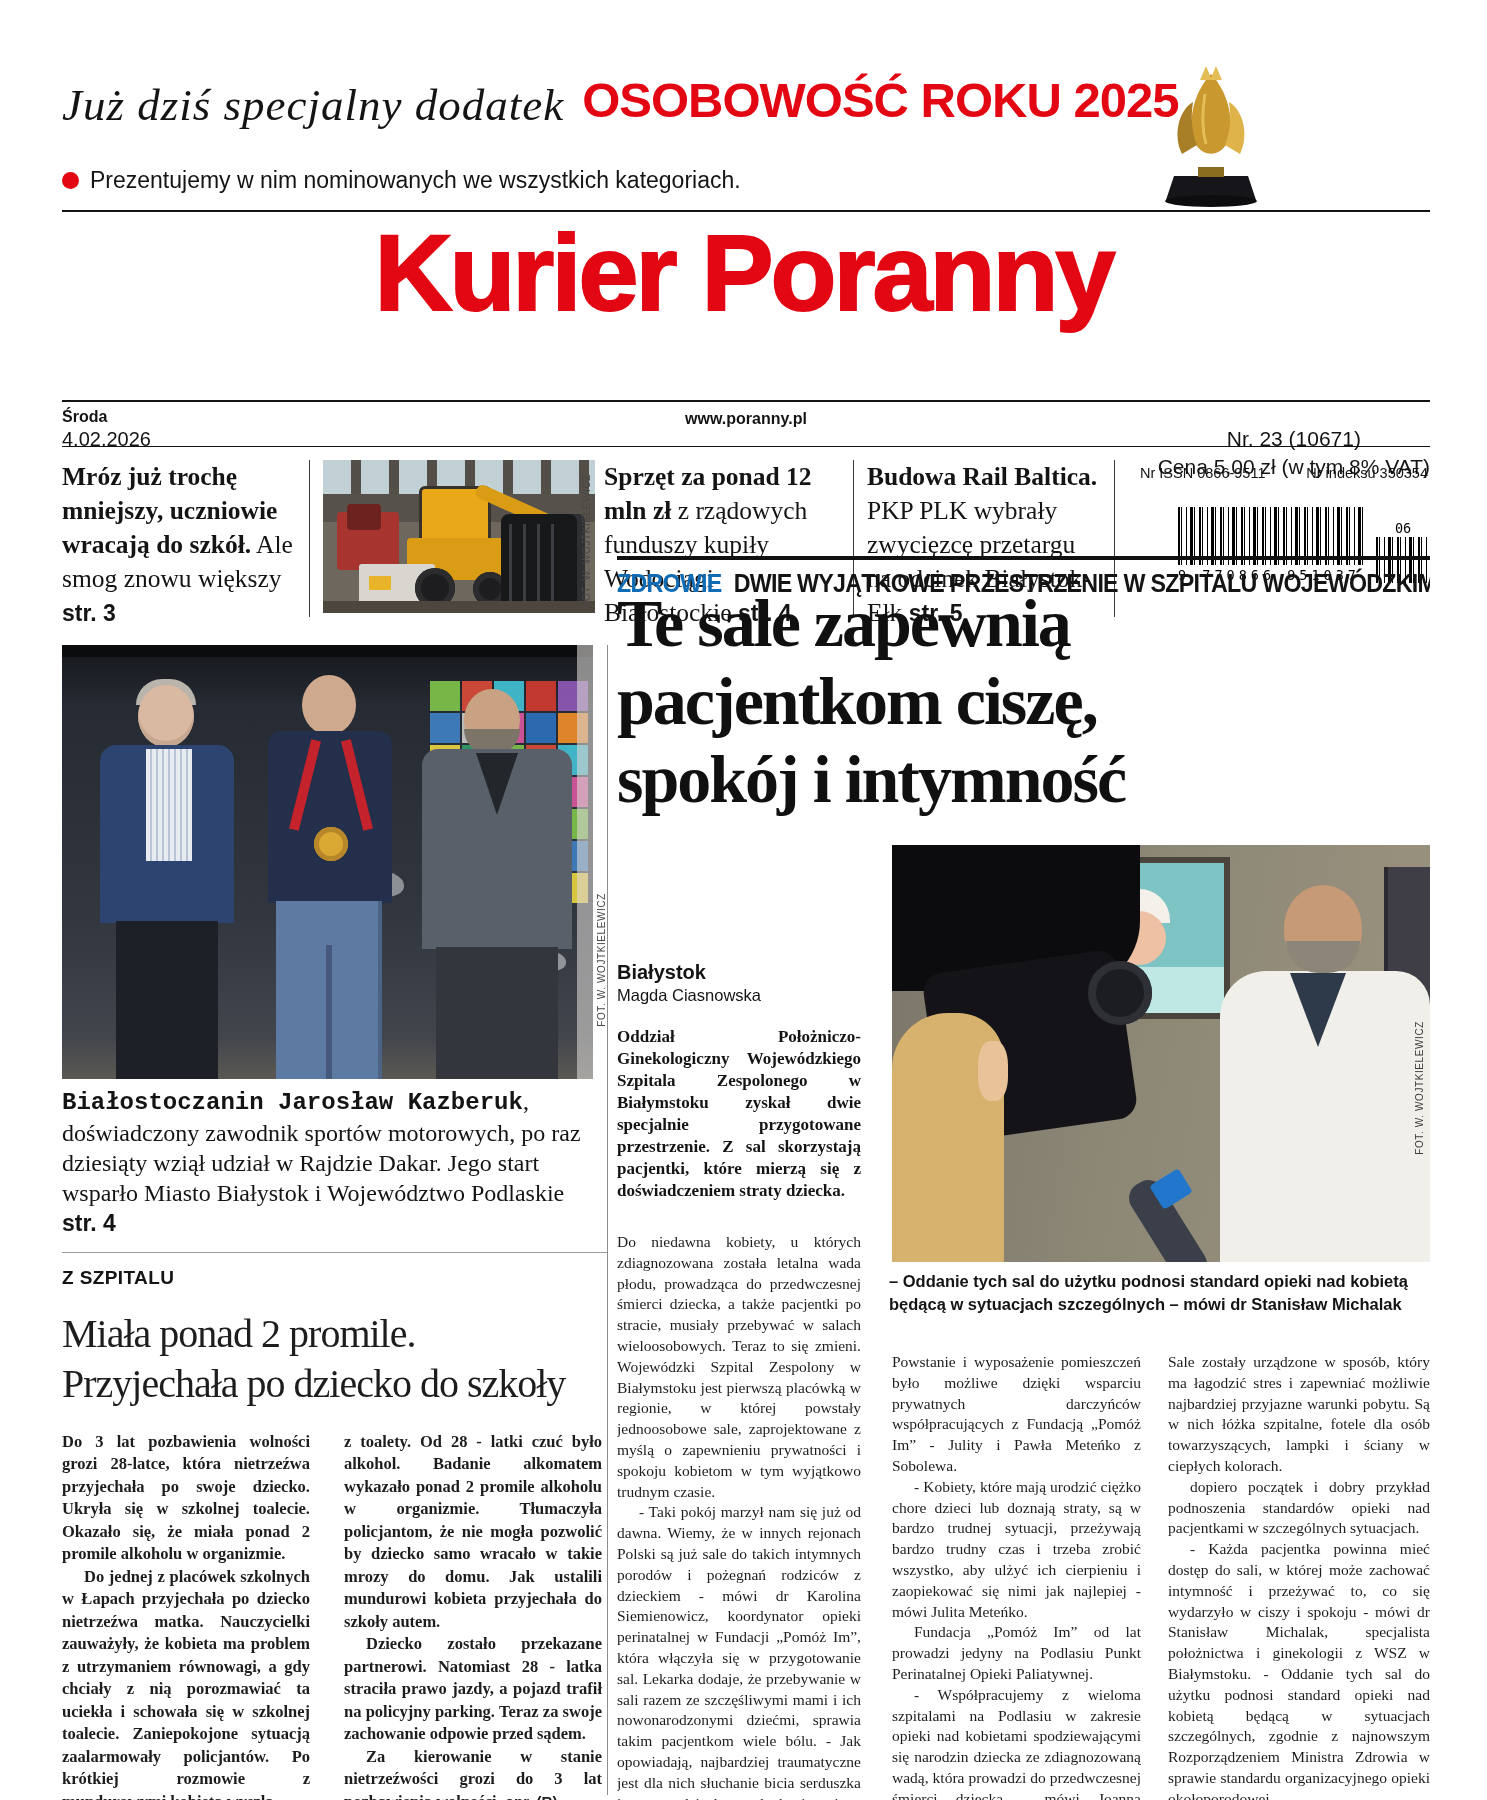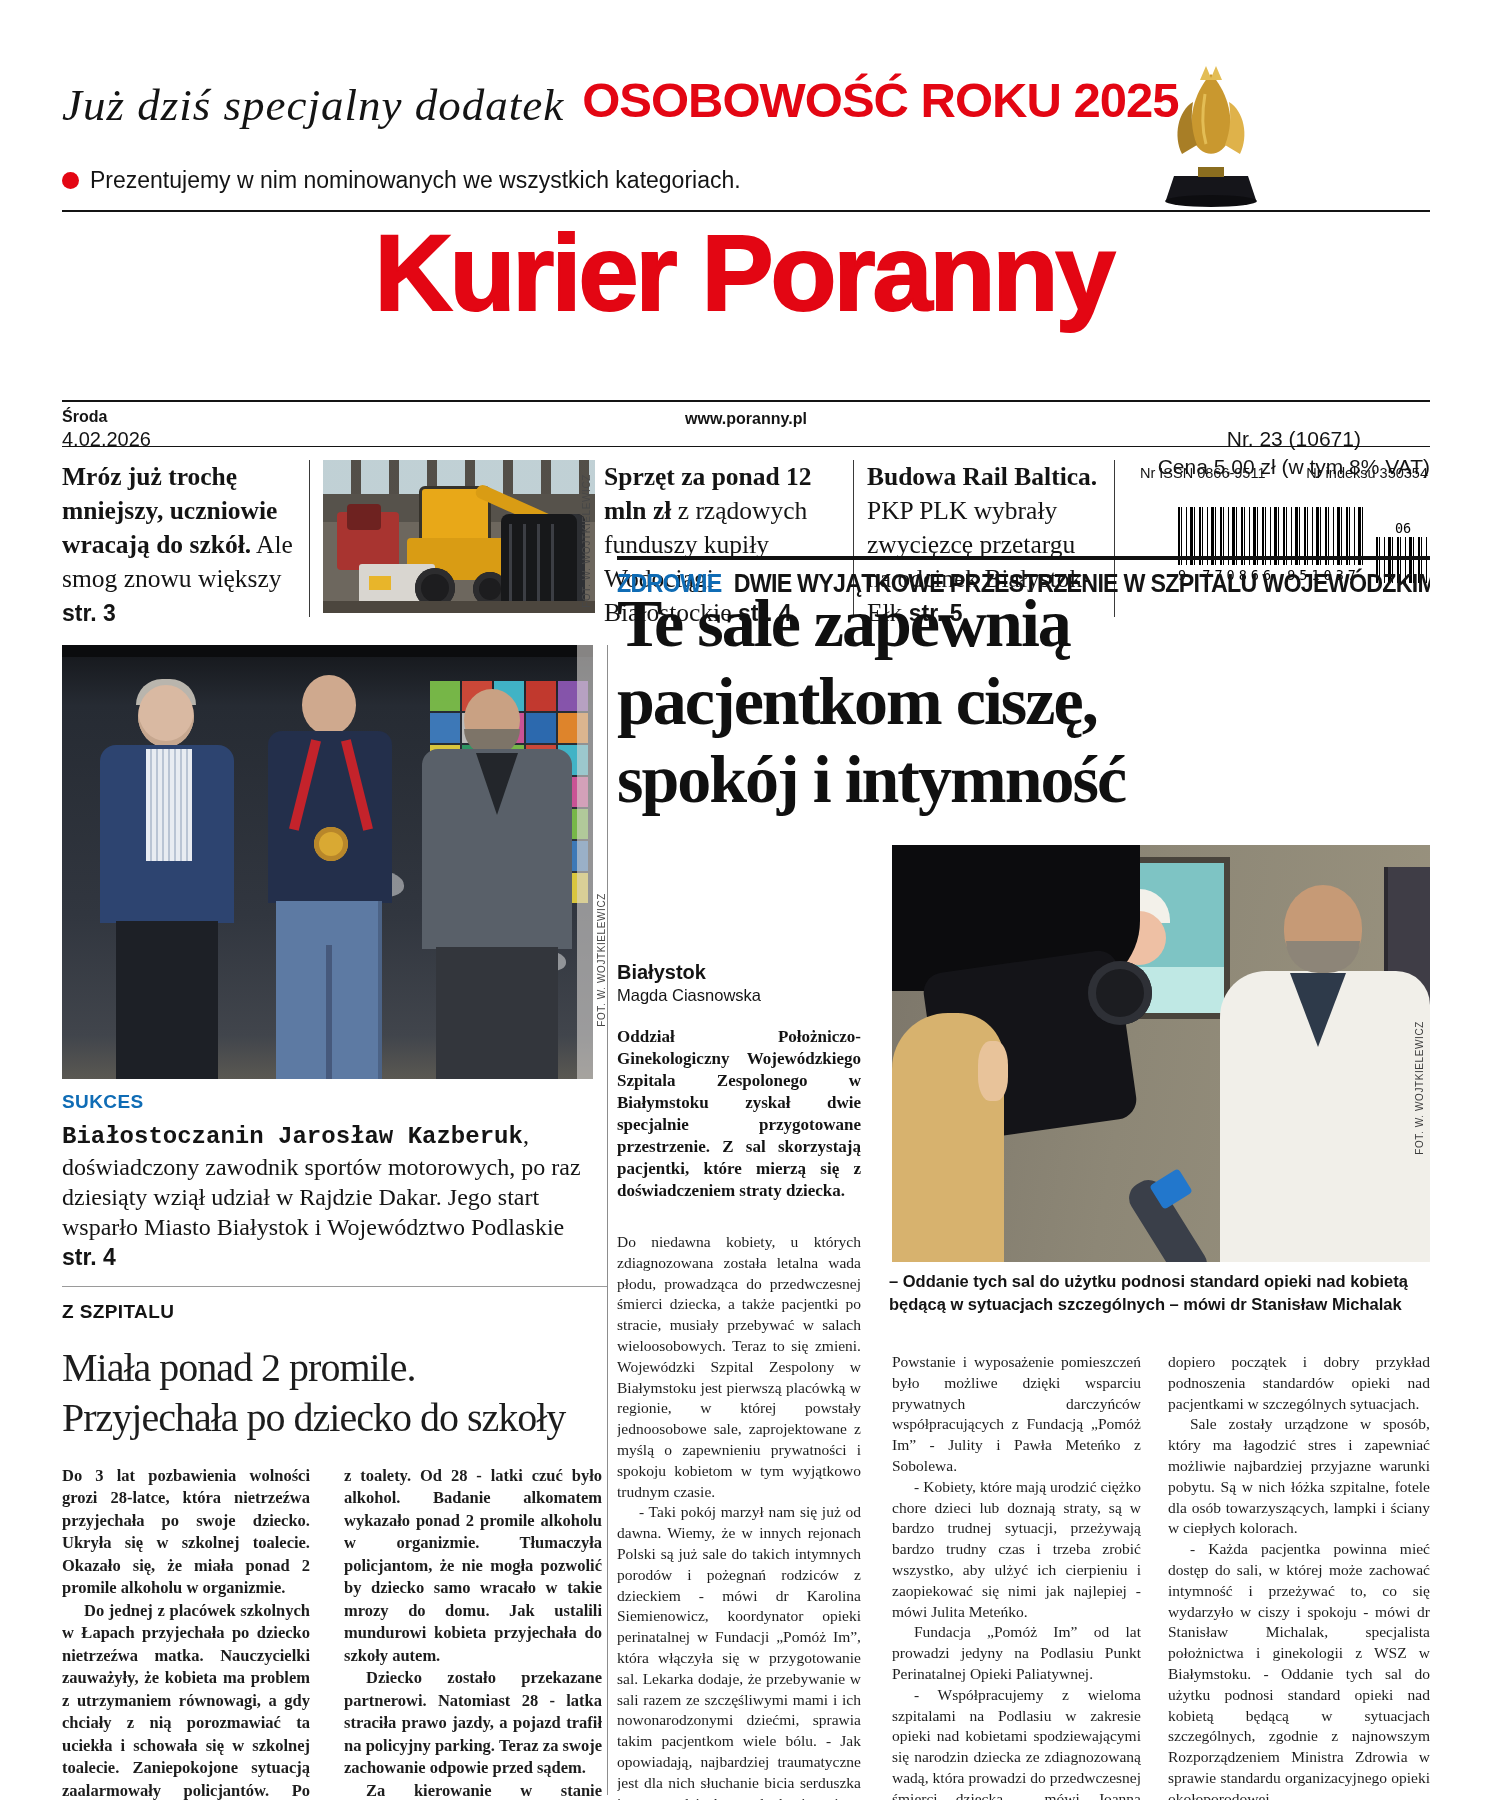--- a/index.html
+++ b/index.html
@@ -337,21 +337,20 @@
       <div class="m2-jeans"></div>
       <div class="m2-split"></div>
       <div class="man-head m3-head"></div>
       <div class="m3-beard"></div>
       <div class="m3-suit"></div>
       <div class="m3-shirt"></div>
       <div class="m3-pants"></div>
     </div>
     <div class="vcredit lp">FOT. W. WOJTKIELEWICZ</div>
 
-    <div class="kicker-blue">SUKCES</div>
     <div class="sukces-text">
       <b>Białostoczanin Jarosław Kazberuk</b><span>, doświadczony zawodnik sportów motorowych, po raz dziesiąty wziął udział w Rajdzie Dakar. Jego start wsparło Miasto Białystok i Województwo Podlaskie </span><span class="pref">str. 4</span>
     </div>
 
     <div class="lrule"></div>
     <div class="kicker-black">Z SZPITALU</div>
     <div class="police-headline">
         <p>Miała ponad 2 promile.</p>
         <p>Przyjechała po dziecko do szkoły</p>
       </div>
@@ -417,19 +416,19 @@
     </div>
     <div class="caption">– Oddanie tych sal do użytku podnosi standard opieki nad kobietą będącą w sytuacjach szczególnych – mówi dr Stanisław Michalak</div>
 
     <div class="acol acol2 bodyparas">
         <p>Powstanie i wyposażenie pomieszczeń było możliwe dzięki wsparciu prywatnych darczyńców współpracujących z Fundacją „Pomóż Im” - Julity i Pawła Meteńko z Sobolewa.</p>
         <p>- Kobiety, które mają urodzić ciężko chore dzieci lub doznają straty, są w bardzo trudnej sytuacji, przeżywają bardzo trudny czas i trzeba zrobić wszystko, aby ulżyć ich cierpieniu i zaopiekować się nimi jak najlepiej - mówi Julita Meteńko.</p>
         <p>Fundacja „Pomóż Im” od lat prowadzi jedyny na Podlasiu Punkt Perinatalnej Opieki Paliatywnej.</p>
         <p>- Współpracujemy z wieloma szpitalami na Podlasiu w zakresie opieki nad kobietami spodziewającymi się narodzin dziecka ze zdiagnozowaną wadą, która prowadzi do przedwczesnej śmierci dziecka - mówi Joanna Czupryńska-Kwiatkowska, wiceprezes fundacji. - Mamy nadzieję, że to</p>
       </div>
     <div class="acol acol3 bodyparas">
+        <p>Sale zostały urządzone w sposób, który ma łagodzić stres i zapewniać możliwie najbardziej przyjazne warunki pobytu. Są w nich łóżka szpitalne, fotele dla osób towarzyszących, lampki i ściany w ciepłych kolorach.</p>
         <p>dopiero początek i dobry przykład podnoszenia standardów opieki nad pacjentkami w szczególnych sytuacjach.</p>
-        <p>Sale zostały urządzone w sposób, który ma łagodzić stres i zapewniać możliwie najbardziej przyjazne warunki pobytu. Są w nich łóżka szpitalne, fotele dla osób towarzyszących, lampki i ściany w ciepłych kolorach.</p>
         <p>- Każda pacjentka powinna mieć dostęp do sali, w której może zachować intymność i przeżywać to, co się wydarzyło w ciszy i spokoju - mówi dr Stanisław Michalak, specjalista położnictwa i ginekologii z WSZ w Białymstoku. - Oddanie tych sal do użytku podnosi standard opieki nad kobietą będącą w sytuacjach szczególnych, zgodnie z najnowszym Rozporządzeniem Ministra Zdrowia w sprawie standardu organizacyjnego opieki okołoporodowej.</p>
       </div>
   </div>
 
 </div>
 
 </body></html>

